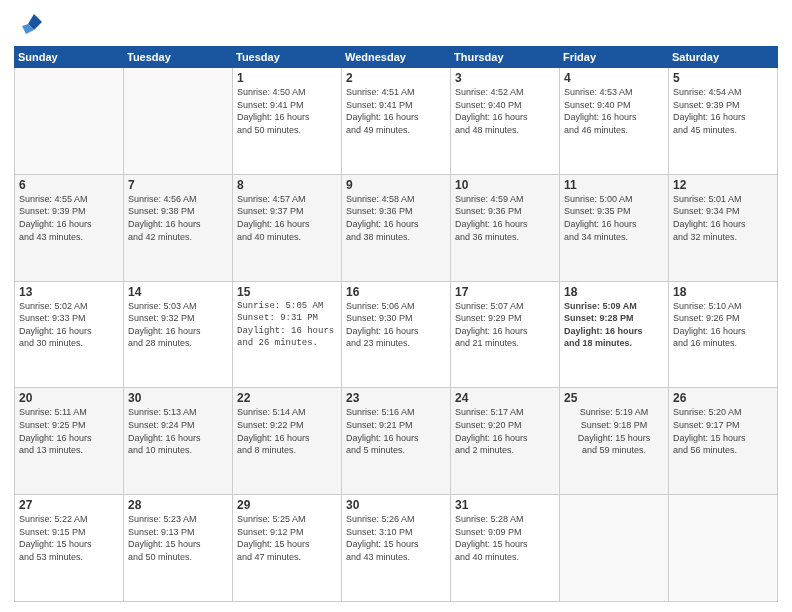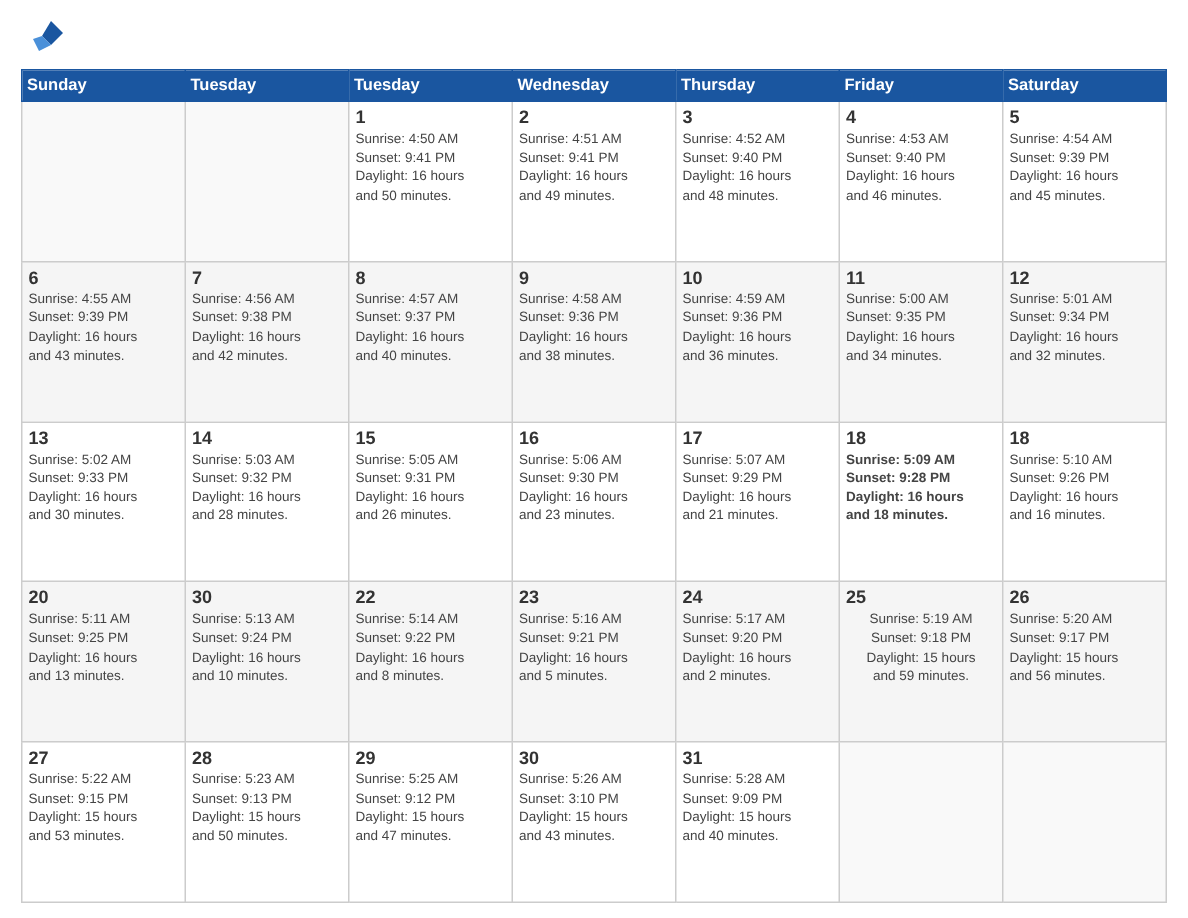--- a/index.html
+++ b/index.html
@@ -241,21 +241,21 @@
           </td>
           <td>
             <span class="day-number">14</span>
             <div class="day-info" style="white-space: pre-line;">Sunrise: 5:03 AM
 Sunset: 9:32 PM
 Daylight: 16 hours
 and 28 minutes.</div>
           </td>
           <td>
             <span class="day-number">15</span>
-            <div class="day-info" style="white-space: pre-line;">Sunrise: 5:05 AM
+            <div class="day-info" style="white-space: pre-line; font-family: Liberation Mono, monospace;">Sunrise: 5:05 AM
 Sunset: 9:31 PM
 Daylight: 16 hours
 and 26 minutes.</div>
           </td>
           <td>
             <span class="day-number">16</span>
             <div class="day-info" style="white-space: pre-line;">Sunrise: 5:06 AM
 Sunset: 9:30 PM
 Daylight: 16 hours
 and 23 minutes.</div>

